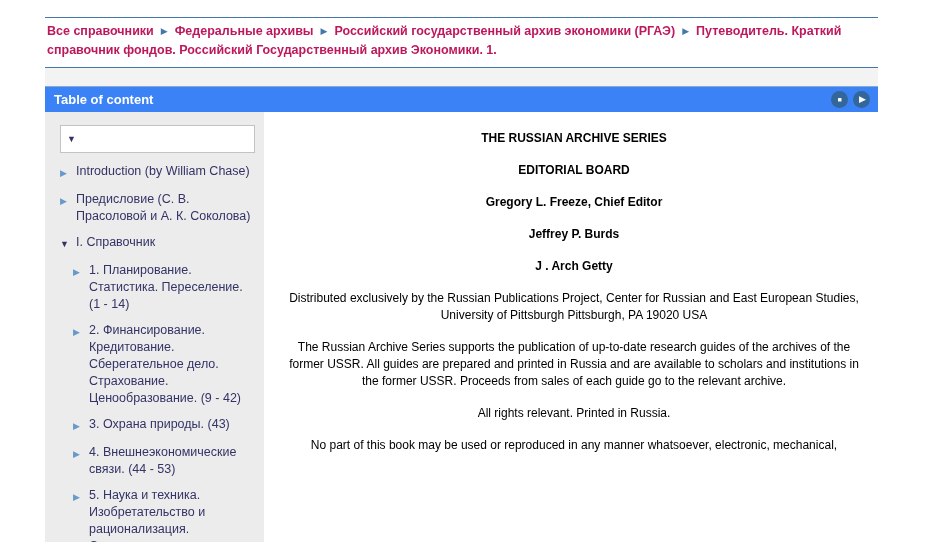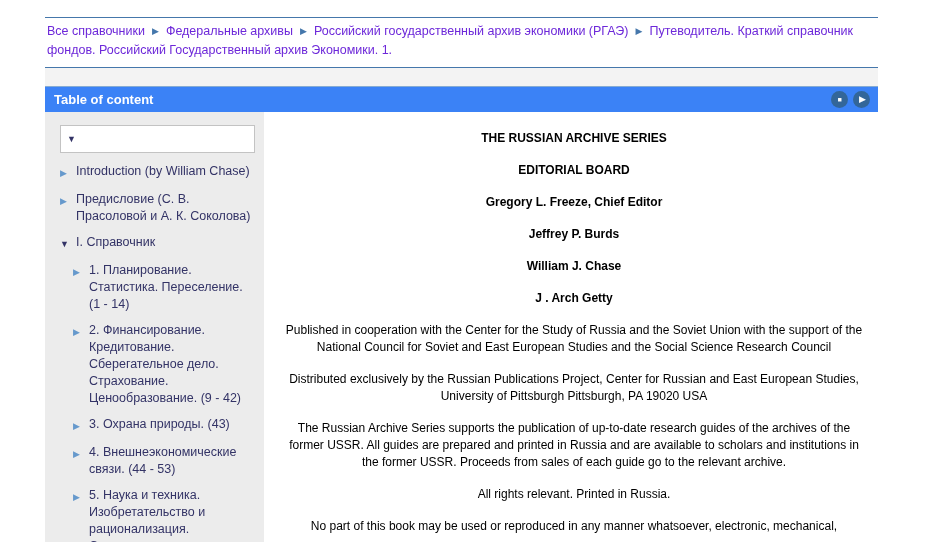--- a/index.html
+++ b/index.html
@@ -8,21 +8,21 @@
     width:935px; height:548px; overflow:hidden;
     font-family:"Liberation Sans", sans-serif;
     -webkit-font-smoothing:none;
   }
   .page { width:833px; margin-left:45px; padding-top:17px; }
   .rule { border-top:1px solid #4577ab; }
   .breadcrumb {
     padding:4px 2px 7px 2px;
     font-size:12.5px; line-height:19px; color:#336699;
   }
-  .crumb { color:#6d28d9; text-decoration:none; cursor:pointer; }
+  .crumb { color:#be185d; text-decoration:none; cursor:pointer;font-weight:bold; }
   .crumb-sep { color:#4577ab; font-size:9px; margin:0 7px; vertical-align:1px; }
   .gap-strip { height:18px; background:#f3f3f3; }
   .titlebar {
     height:26px; background:#3b82f6; display:flex; align-items:center;
     padding:0 8px 0 9px; border-top:1px solid #85abd3;
   }
   .titlebar-text { color:#ffffff; font-weight:bold; font-size:13px; }
   .titlebar-controls { margin-left:auto; display:flex; gap:5px; align-items:center; }
   .circle-btn {
     width:17px; height:17px; border-radius:50%; background:#336699;
@@ -131,23 +131,21 @@
         <span>5. Наука и техника. Изобретательство и рационализация. Стандартизация и метрология. (54 - 65)</span>
       </div>
 
     </div>
 
     <div class="main">
       <div class="head">THE RUSSIAN ARCHIVE SERIES</div>
       <div class="head">EDITORIAL BOARD</div>
       <div class="head">Gregory L. Freeze, Chief Editor</div>
       <div class="head">Jeffrey P. Burds</div>
-      <div class="head">William J. Chase</div>
       <div class="head">J . Arch Getty</div>
-      <div class="para">Published in cooperation with the Center for the Study of Russia and the Soviet Union with the support of the National Council for Soviet and East European Studies and the Social Science Research Council</div>
       <div class="para">Distributed exclusively by the Russian Publications Project, Center for Russian and East European Studies, University of Pittsburgh Pittsburgh, PA 19020 USA</div>
       <div class="para">The Russian Archive Series supports the publication of up-to-date research guides of the archives of the former USSR. All guides are prepared and printed in Russia and are available to scholars and institutions in the former USSR. Proceeds from sales of each guide go to the relevant archive.</div>
       <div class="para">All rights relevant. Printed in Russia.</div>
       <div class="para">No part of this book may be used or reproduced in any manner whatsoever, electronic, mechanical,</div>
     </div>
 
   </div>
 </div>
 
 </body></html>

